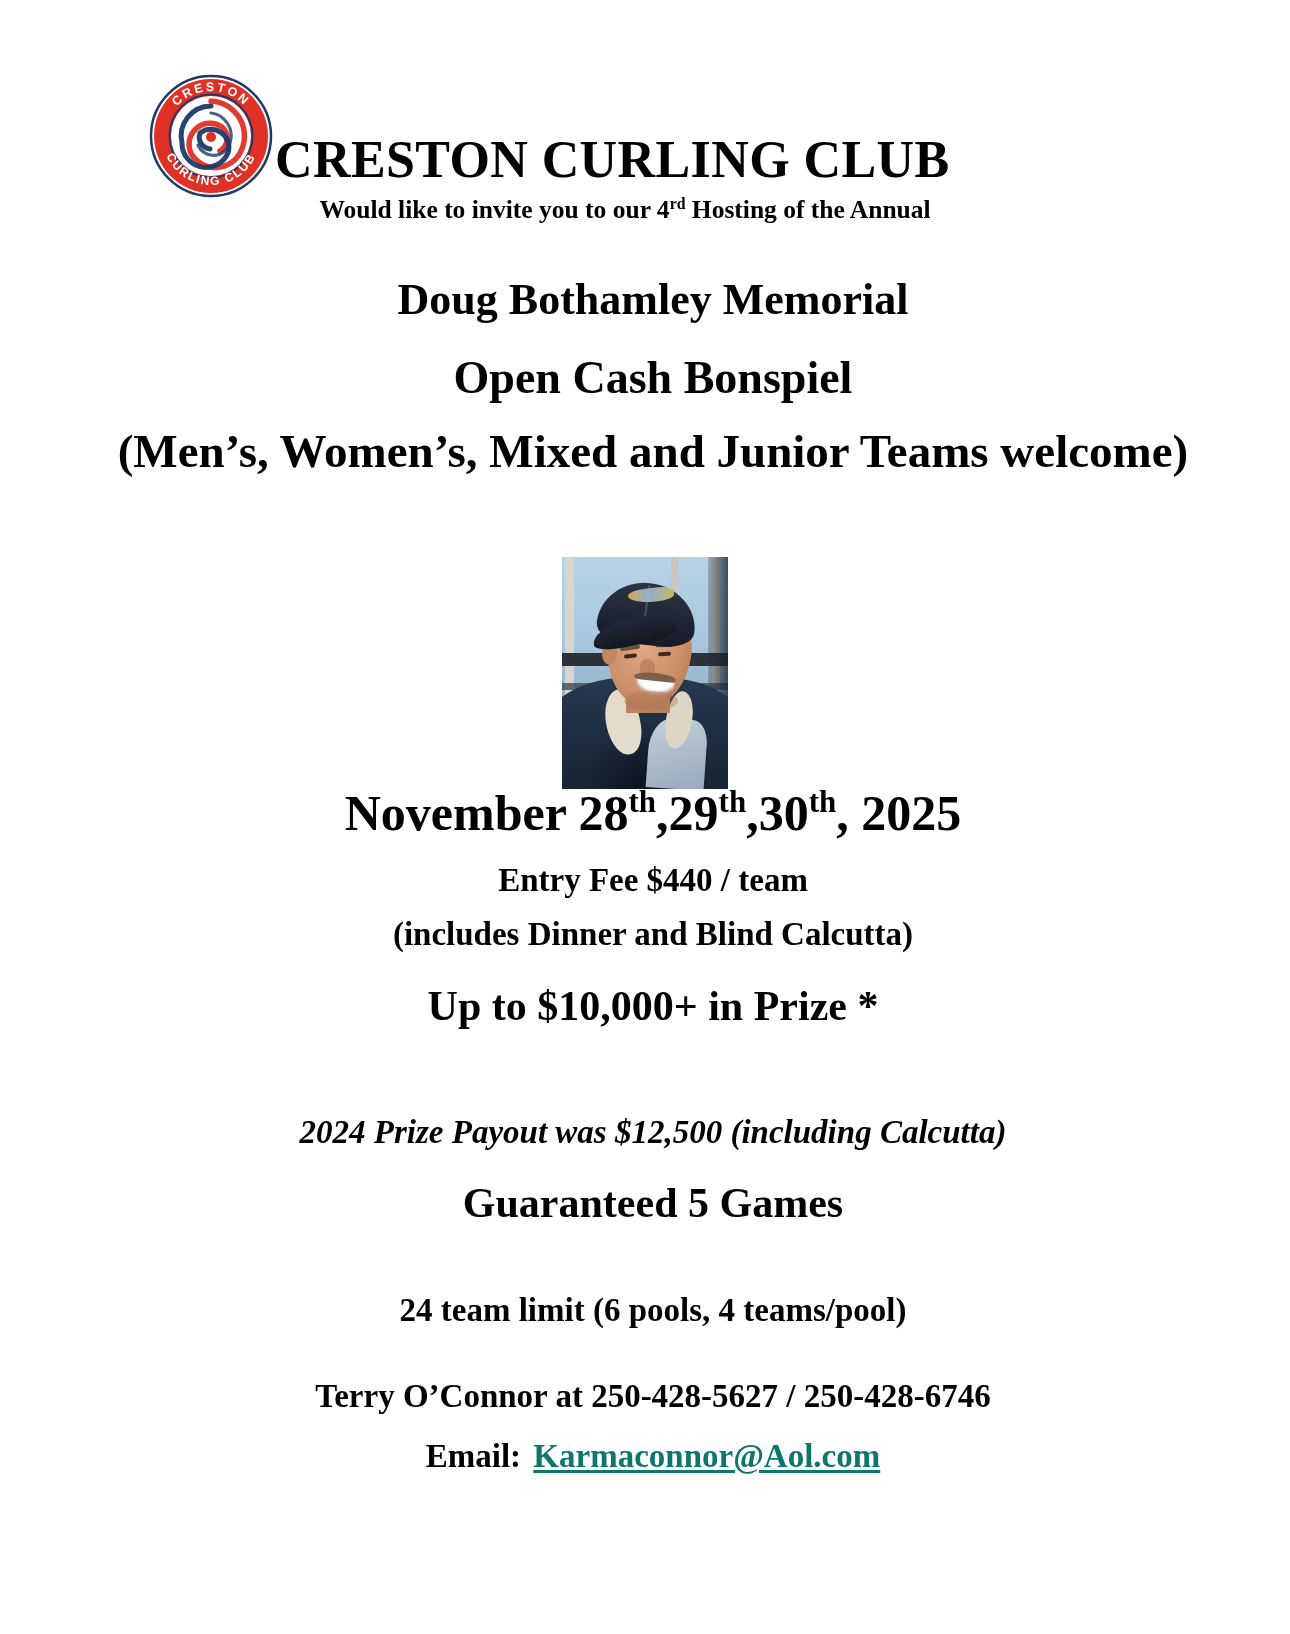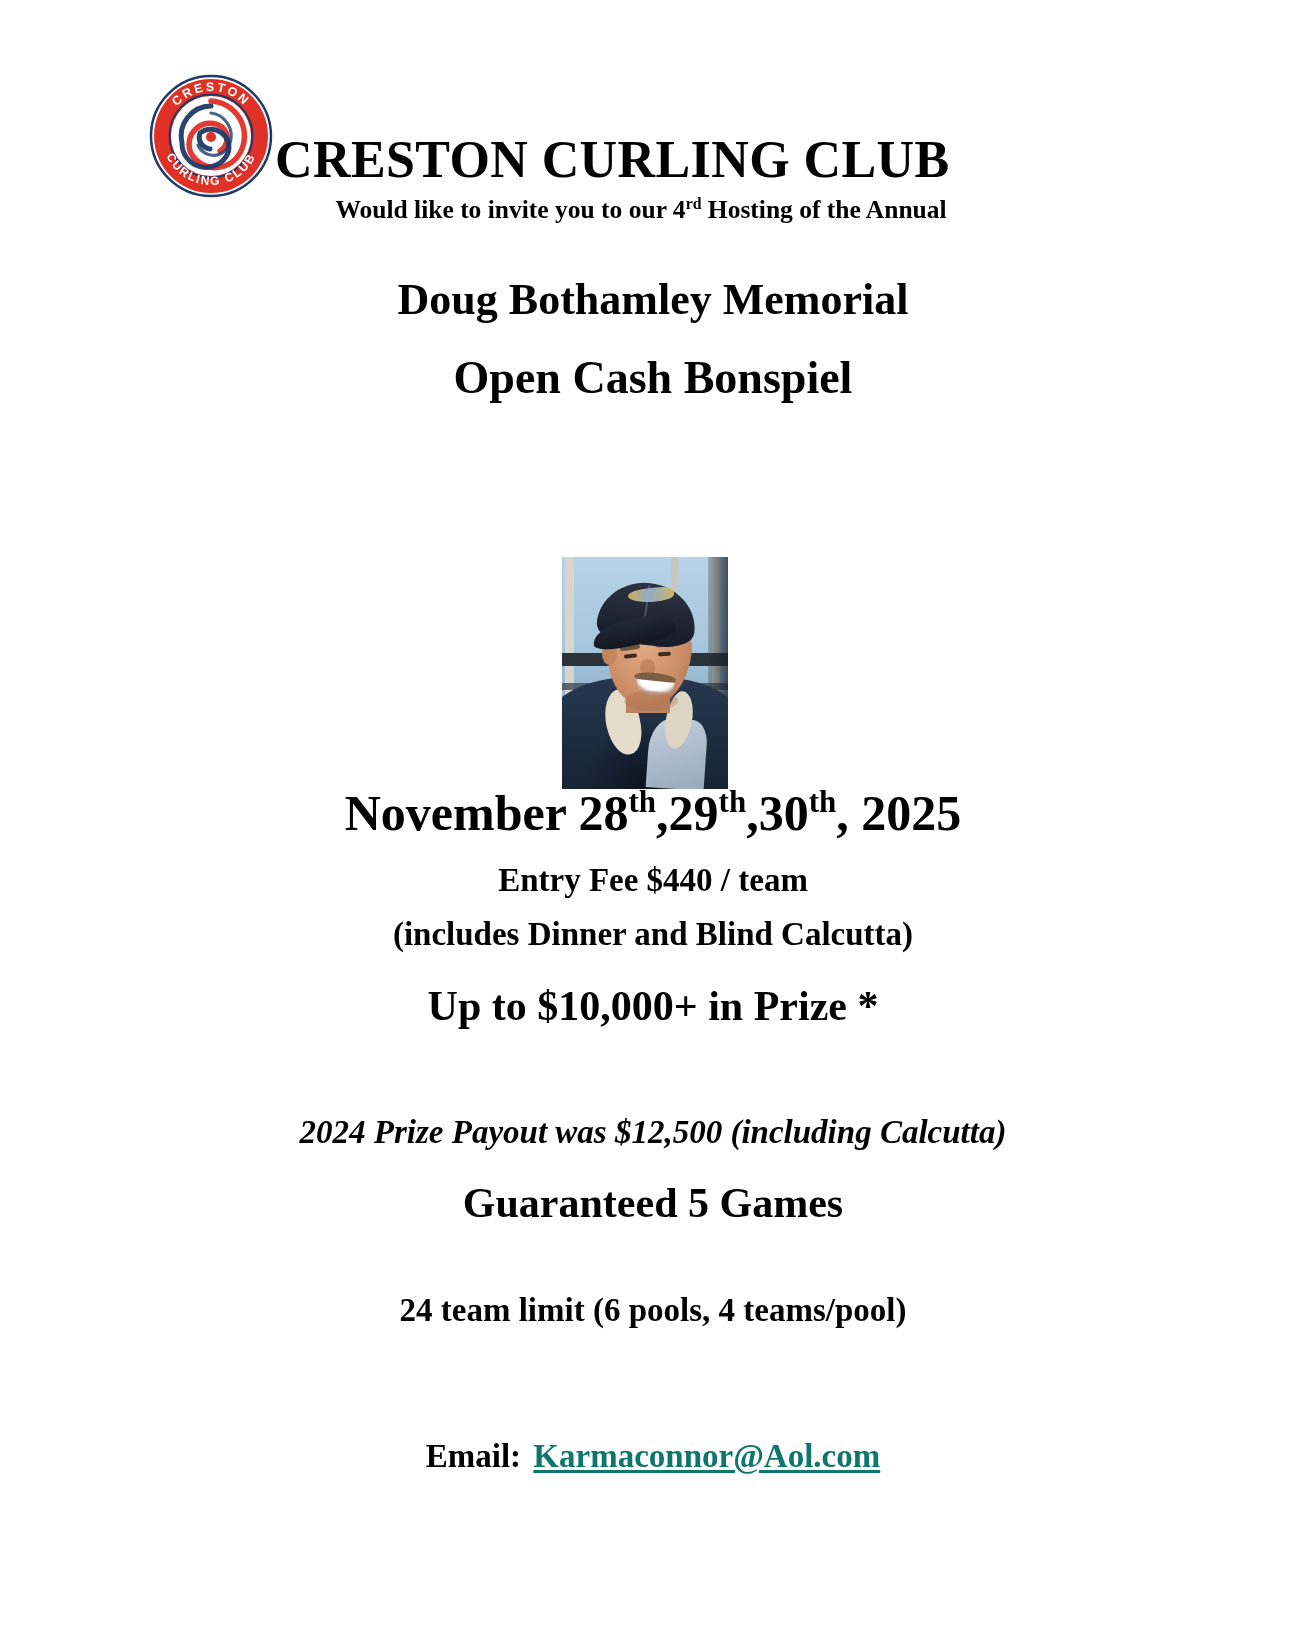--- a/index.html
+++ b/index.html
@@ -51,21 +51,21 @@
     width: 900px;
     font-size: 52px;
     font-weight: bold;
     letter-spacing: 0.4px;
     line-height: 1;
     white-space: nowrap;
   }
 
   .invite-line {
     position: absolute;
-    left: 16px;
+    left: 0;
     top: 135px;
     width: 1250px;
     text-align: center;
     font-size: 25.5px;
     font-weight: bold;
     line-height: 1;
   }
 
   sup {
     font-size: 0.62em;
@@ -325,20 +325,21 @@
 
     <div class="invite-line">
       <span>Would like to invite you to our 4</span><sup>rd</sup><span> Hosting of the Annual</span>
     </div>
   </div>
 
   <div class="block l-h1 title-1">Doug Bothamley Memorial</div>
 
   <div class="block l-h2 title-2">Open Cash Bonspiel</div>
 
+  <div class="block l-h3 title-3">(Men’s, Women’s, Mixed and Junior Teams welcome)</div>
 
   <div class="photo-wrap">
     <div class="photo">
       <div class="ph-sky"></div>
       <div class="ph-mullion-a"></div>
       <div class="ph-mullion-b"></div>
       <div class="ph-mullion-c"></div>
       <div class="ph-rail"></div>
       <div class="ph-rail2"></div>
       <div class="ph-dark-right"></div>
@@ -380,19 +381,20 @@
   <div class="block l-big prize-main">Up to $10,000+ in Prize *</div>
 
 
   <div class="block l-mid payout-2024">2024 Prize Payout was $12,500 (including Calcutta)</div>
 
   <div class="block l-big guaranteed">Guaranteed 5 Games</div>
 
   <div class="block l-mid team-limit">24 team limit (6 pools, 4 teams/pool)</div>
 
 
+  <div class="block l-mid contact-phone">Terry O’Connor at 250-428-5627 / 250-428-6746</div>
 
   <div class="block l-mid email-row">
     <span class="email-label">Email:</span>
     <span class="email-link">Karmaconnor@Aol.com</span>
   </div>
 
 </div>
 
 </body></html>

